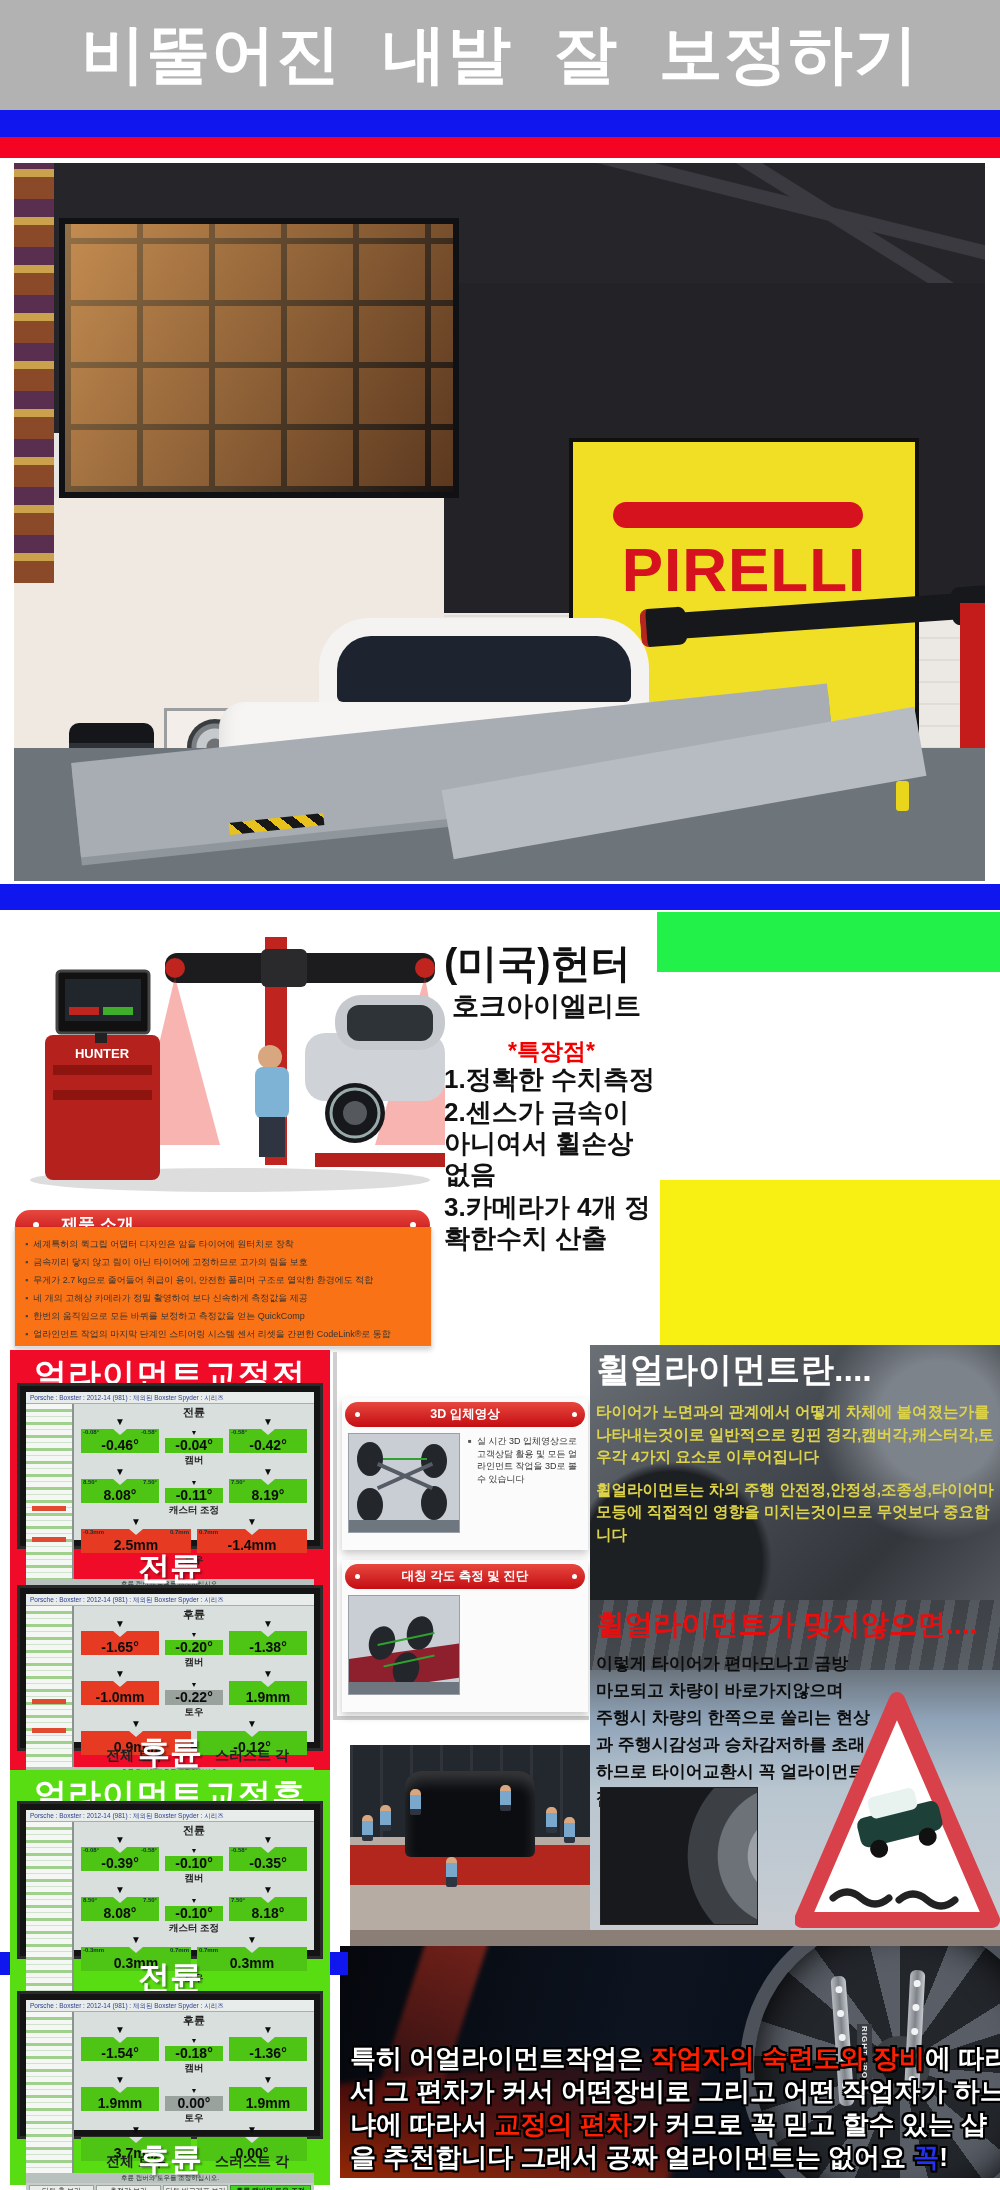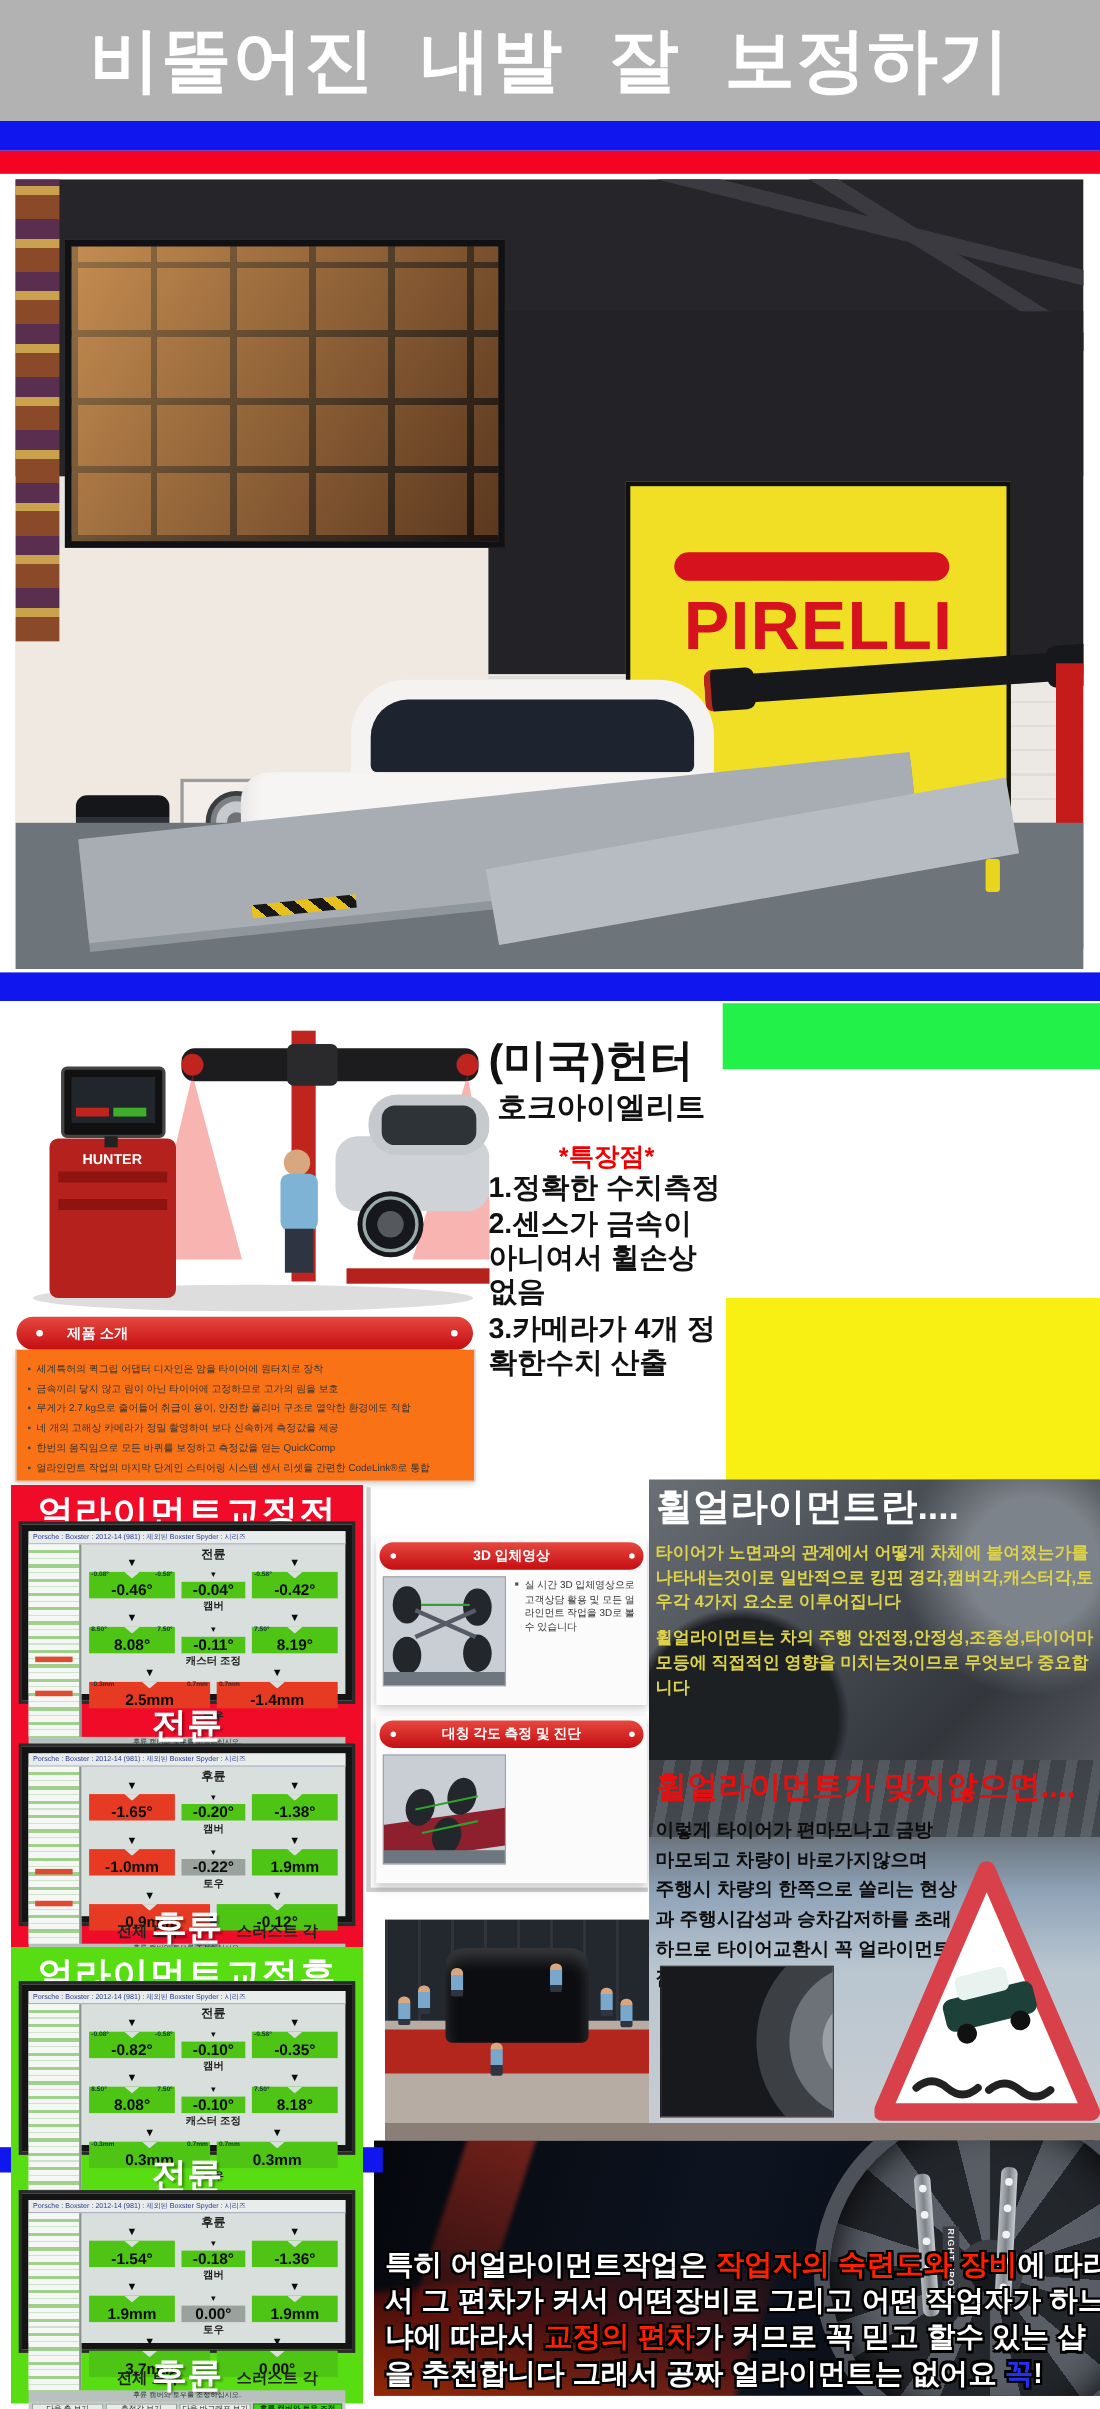--- a/index.html
+++ b/index.html
@@ -63,21 +63,21 @@
   .yellow-block{left:660px;top:270px;width:340px;height:174px;background:#f8ef13;}
   #hawk-logo{left:52px;top:12px;width:190px;}
   #hawk-logo .l1{font-size:34px;font-weight:900;font-style:italic;color:#121212;letter-spacing:0;}
   #hawk-logo .l2{font-size:17px;font-weight:900;color:#b5211c;letter-spacing:8px;margin-top:-4px;}
   #hawk-svg{left:15px;top:5px;width:430px;height:282px;}
   .hk-h1{left:444px;top:26px;width:215px;font-size:40px;font-weight:900;color:#111;}
   .hk-h2{left:452px;top:78px;width:215px;font-size:27px;font-weight:900;color:#111;}
   .hk-ft{left:444px;top:126px;width:215px;text-align:center;font-size:23px;font-weight:900;color:#f20000;}
   .hk-feats{left:444px;top:154px;width:218px;}
   .feat-line{font-size:26px;font-weight:900;color:#111;line-height:31px;margin-bottom:2px;}
-  #pi-bar{left:15px;top:287px;width:415px;height:30px;background:linear-gradient(180deg,#e7483f,#c40d12);border-radius:15px;color:#fff;font-size:13px;font-weight:bold;line-height:30px;padding-left:46px;}
+  #pi-bar{left:15px;top:300px;width:415px;height:30px;background:linear-gradient(180deg,#e7483f,#c40d12);border-radius:15px;color:#fff;font-size:17px;font-weight:bold;line-height:30px;padding-left:46px;}
   #pi-bar::before{content:"";position:absolute;left:18px;top:12px;width:6px;height:6px;border-radius:50%;background:#fff;}
   #pi-bar::after{content:"";position:absolute;right:14px;top:12px;width:6px;height:6px;border-radius:50%;background:#fff;}
   #pi-box{left:14px;top:317px;width:418px;height:120px;background:#f97316;border:1px solid #ddd;border-top:none;box-shadow:0 3px 5px rgba(0,0,0,.18);padding:8px 6px 4px 10px;}
   .pi-item{font-size:9px;color:#333;line-height:18px;white-space:nowrap;overflow:hidden;}
   .pi-item::before{content:"▪";margin-right:5px;color:#444;}
 
   
   .panel{left:10px;width:320px;}
   #panel-before{top:1350px;height:420px;background:#f00c28;}
   #panel-after{top:1770px;height:415px;background:#58dd12;}
@@ -453,21 +453,21 @@
         <div class="scr-head">Porsche : Boxster : 2012-14 (981) : 제외된 Boxster Spyder : 시리즈</div>
         <div class="scr-body">
           <div class="scr-side"></div>
           <div class="scr-main">
             <div class="scr-axle">전륜</div>
             <div class="scr-rowwrap">
               <div class="scr-row">
                 <div class="cell green">
                   <div class="notch"></div>
                   <div class="arrow">▼</div>
-                  <div class="val">-0.82°</div>
+                  <div class="val">-0.39°</div>
                   <div class="sub subL">-0.08°</div>
                   <div class="sub subR">-0.58°</div>
                 </div>
                 <div class="cell green small">
                   <div class="arrow sm">▼</div>
                   <div class="val">-0.10°</div>
                 </div>
                 <div class="cell green">
                   <div class="notch"></div>
                   <div class="arrow">▼</div>

